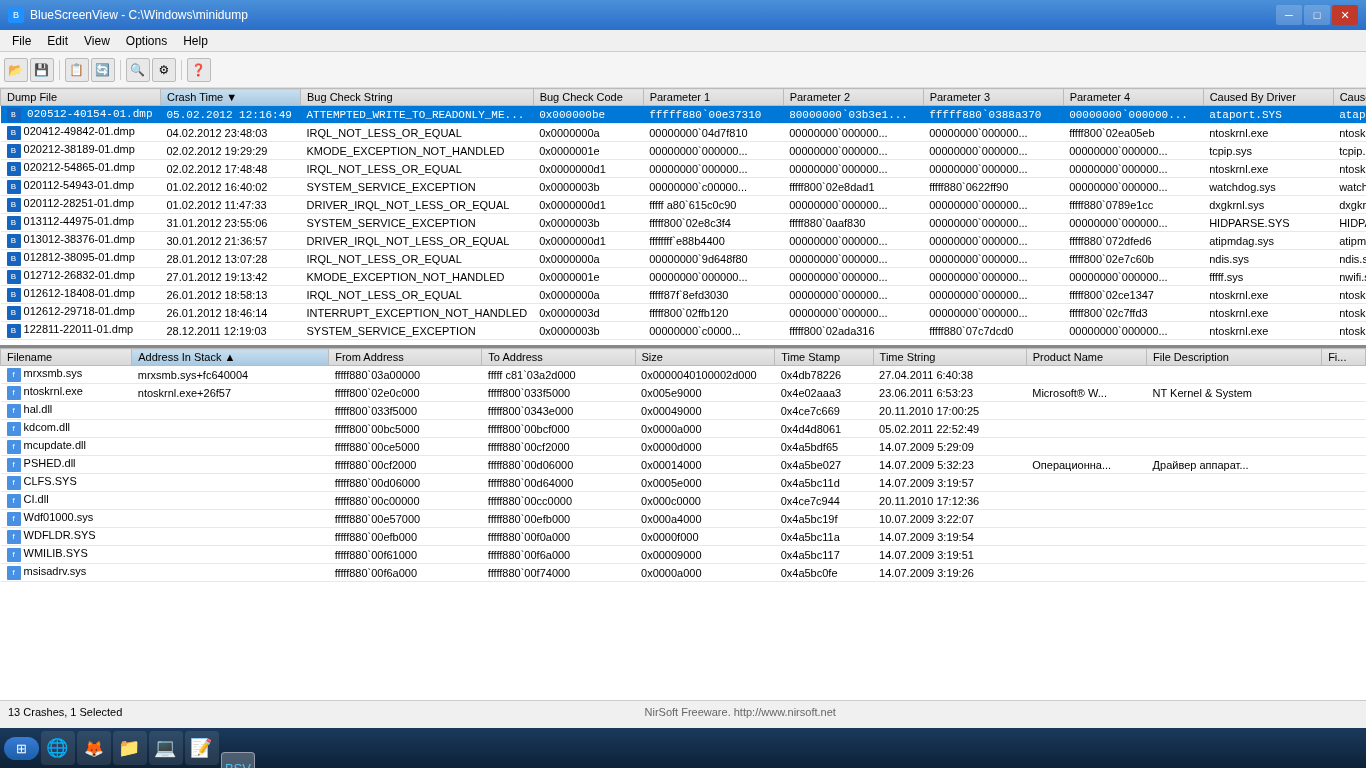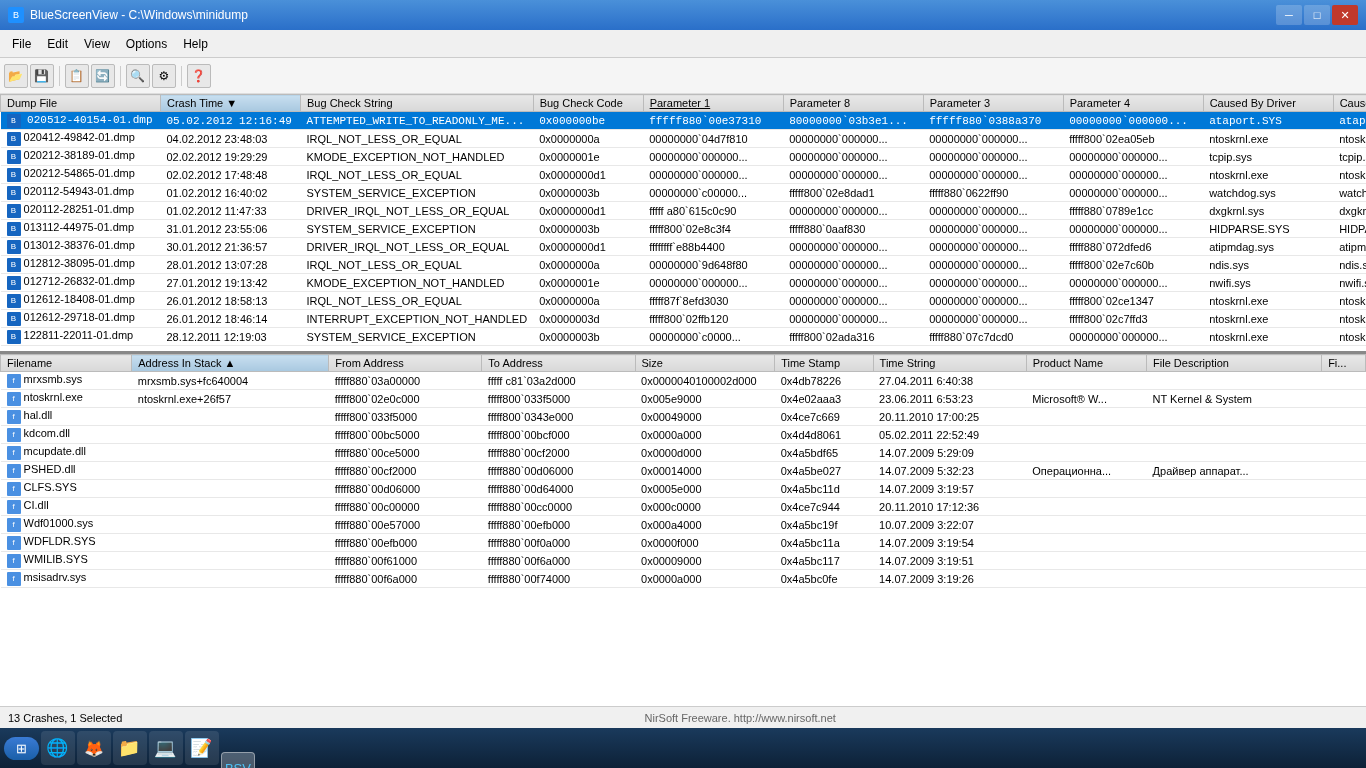--- a/index.html
+++ b/index.html
@@ -19,21 +19,21 @@
     #titlebar .win-controls { display: flex; gap: 2px; }
     #titlebar .win-btn {
       width: 26px; height: 20px; display: flex; align-items: center; justify-content: center;
       background: rgba(255,255,255,0.2); border: none; color: white; cursor: pointer; font-size: 11px; border-radius: 2px;
     }
     #titlebar .win-btn.close { background: #c0392b; }
 
     
     #menubar {
       background: #f0f0f0;
-      height: 28px;
+      height: 22px;
       display: flex;
       align-items: center;
       padding: 0 4px;
       border-bottom: 1px solid #ccc;
     }
     .menu-item { padding: 2px 8px; cursor: pointer; font-size: 12px; }
 
     
     #toolbar {
       background: #f5f5f5;
@@ -188,22 +188,22 @@
 
   <div id="upper-panel">
     <div id="upper-scroll">
       <table class="data-table" id="upper-table">
         <thead>
           <tr>
             <th style="min-width:160px;">Dump File</th>
             <th class="sorted" style="min-width:140px;">Crash Time ▼</th>
             <th style="min-width:230px;">Bug Check String</th>
             <th style="min-width:110px;">Bug Check Code</th>
-            <th style="min-width:140px;text-decoration:underline;">Parameter 1</th>
-            <th style="min-width:140px;">Parameter 8</th>
+            <th style="min-width:140px;">Parameter 1</th>
+            <th style="min-width:140px;">Parameter 2</th>
             <th style="min-width:140px;">Parameter 3</th>
             <th style="min-width:140px;">Parameter 4</th>
             <th style="min-width:130px;">Caused By Driver</th>
             <th style="min-width:160px;">Caused By Address</th>
           </tr>
         </thead>
         <tbody id="upper-tbody">
         <tr class="selected">
               <td><span class="bsod-icon">B</span> 020512-40154-01.dmp</td>
               <td>05.02.2012 12:16:49</td>
@@ -314,21 +314,21 @@
             </tr>
             <tr>
               <td><span class="bsod-icon">B</span> 012712-26832-01.dmp</td>
               <td>27.01.2012 19:13:42</td>
               <td>KMODE_EXCEPTION_NOT_HANDLED</td>
               <td>0x0000001e</td>
               <td>00000000`000000...</td>
               <td>00000000`000000...</td>
               <td>00000000`000000...</td>
               <td>00000000`000000...</td>
-              <td>nwifi.sys</td>
+              <td>fffff.sys</td>
               <td>nwifi.sys+5149</td>
             </tr>
             <tr>
               <td><span class="bsod-icon">B</span> 012612-18408-01.dmp</td>
               <td>26.01.2012 18:58:13</td>
               <td>IRQL_NOT_LESS_OR_EQUAL</td>
               <td>0x0000000a</td>
               <td>fffff87f`8efd3030</td>
               <td>00000000`000000...</td>
               <td>00000000`000000...</td>

